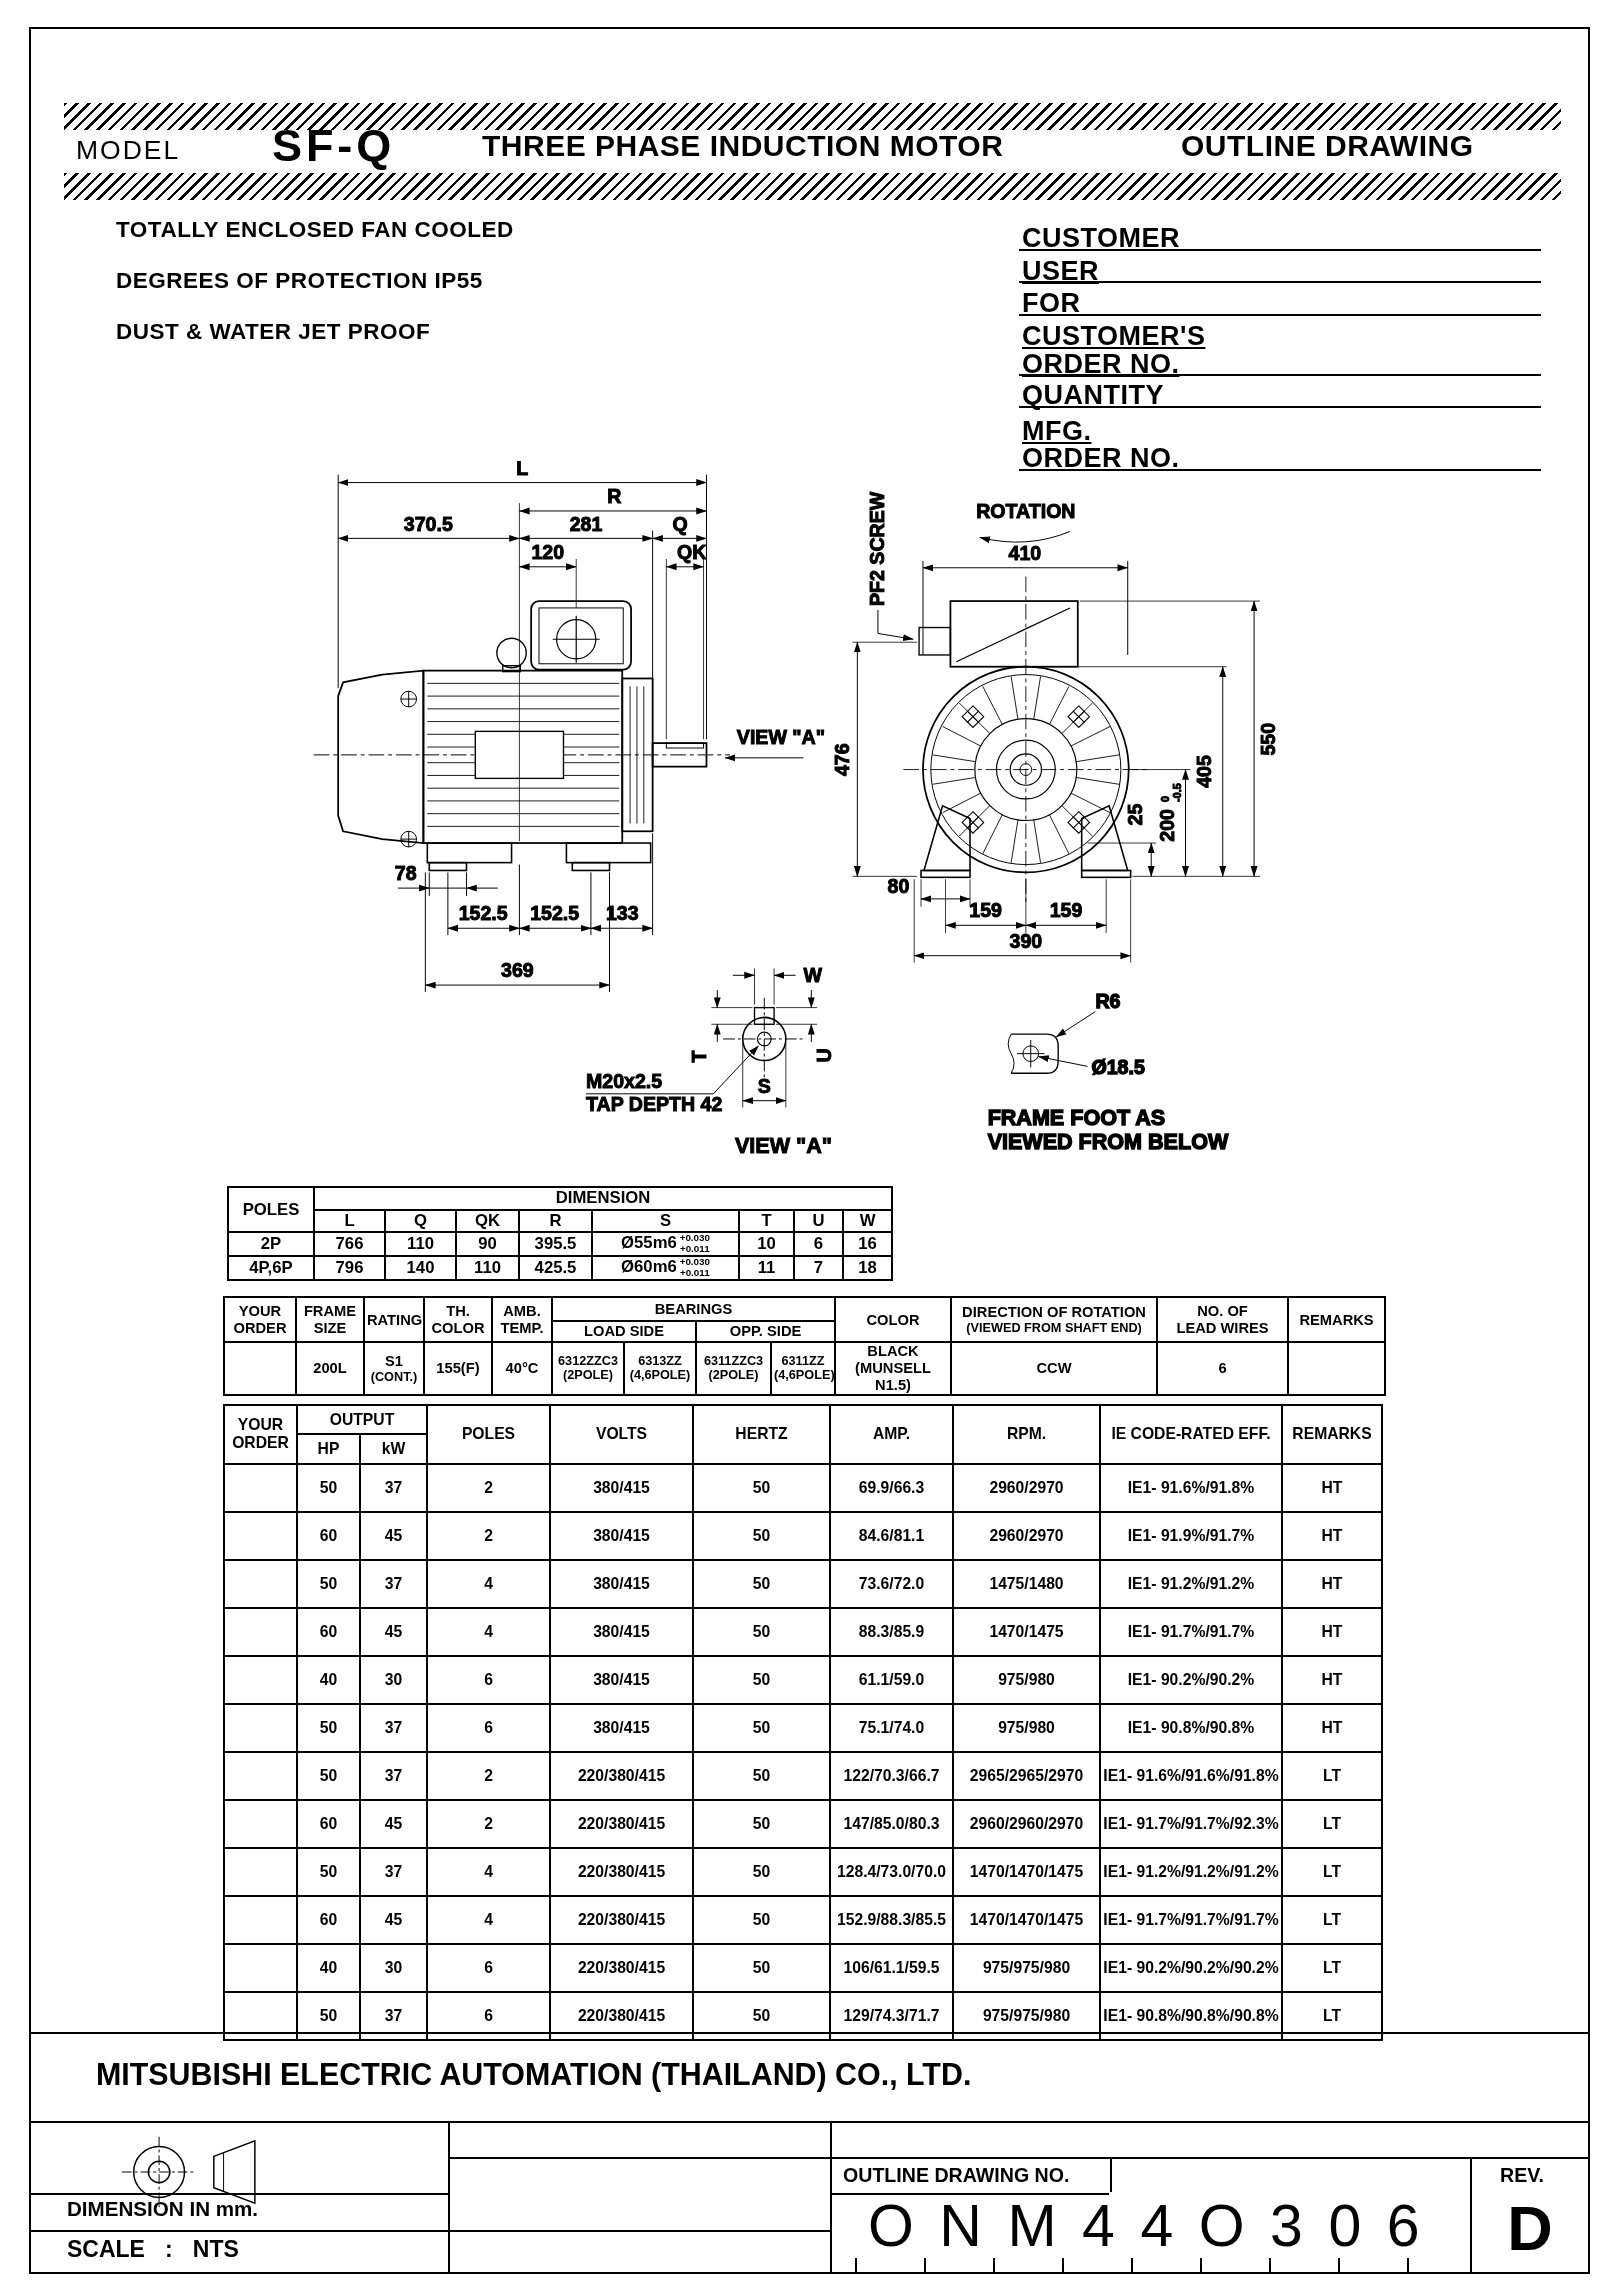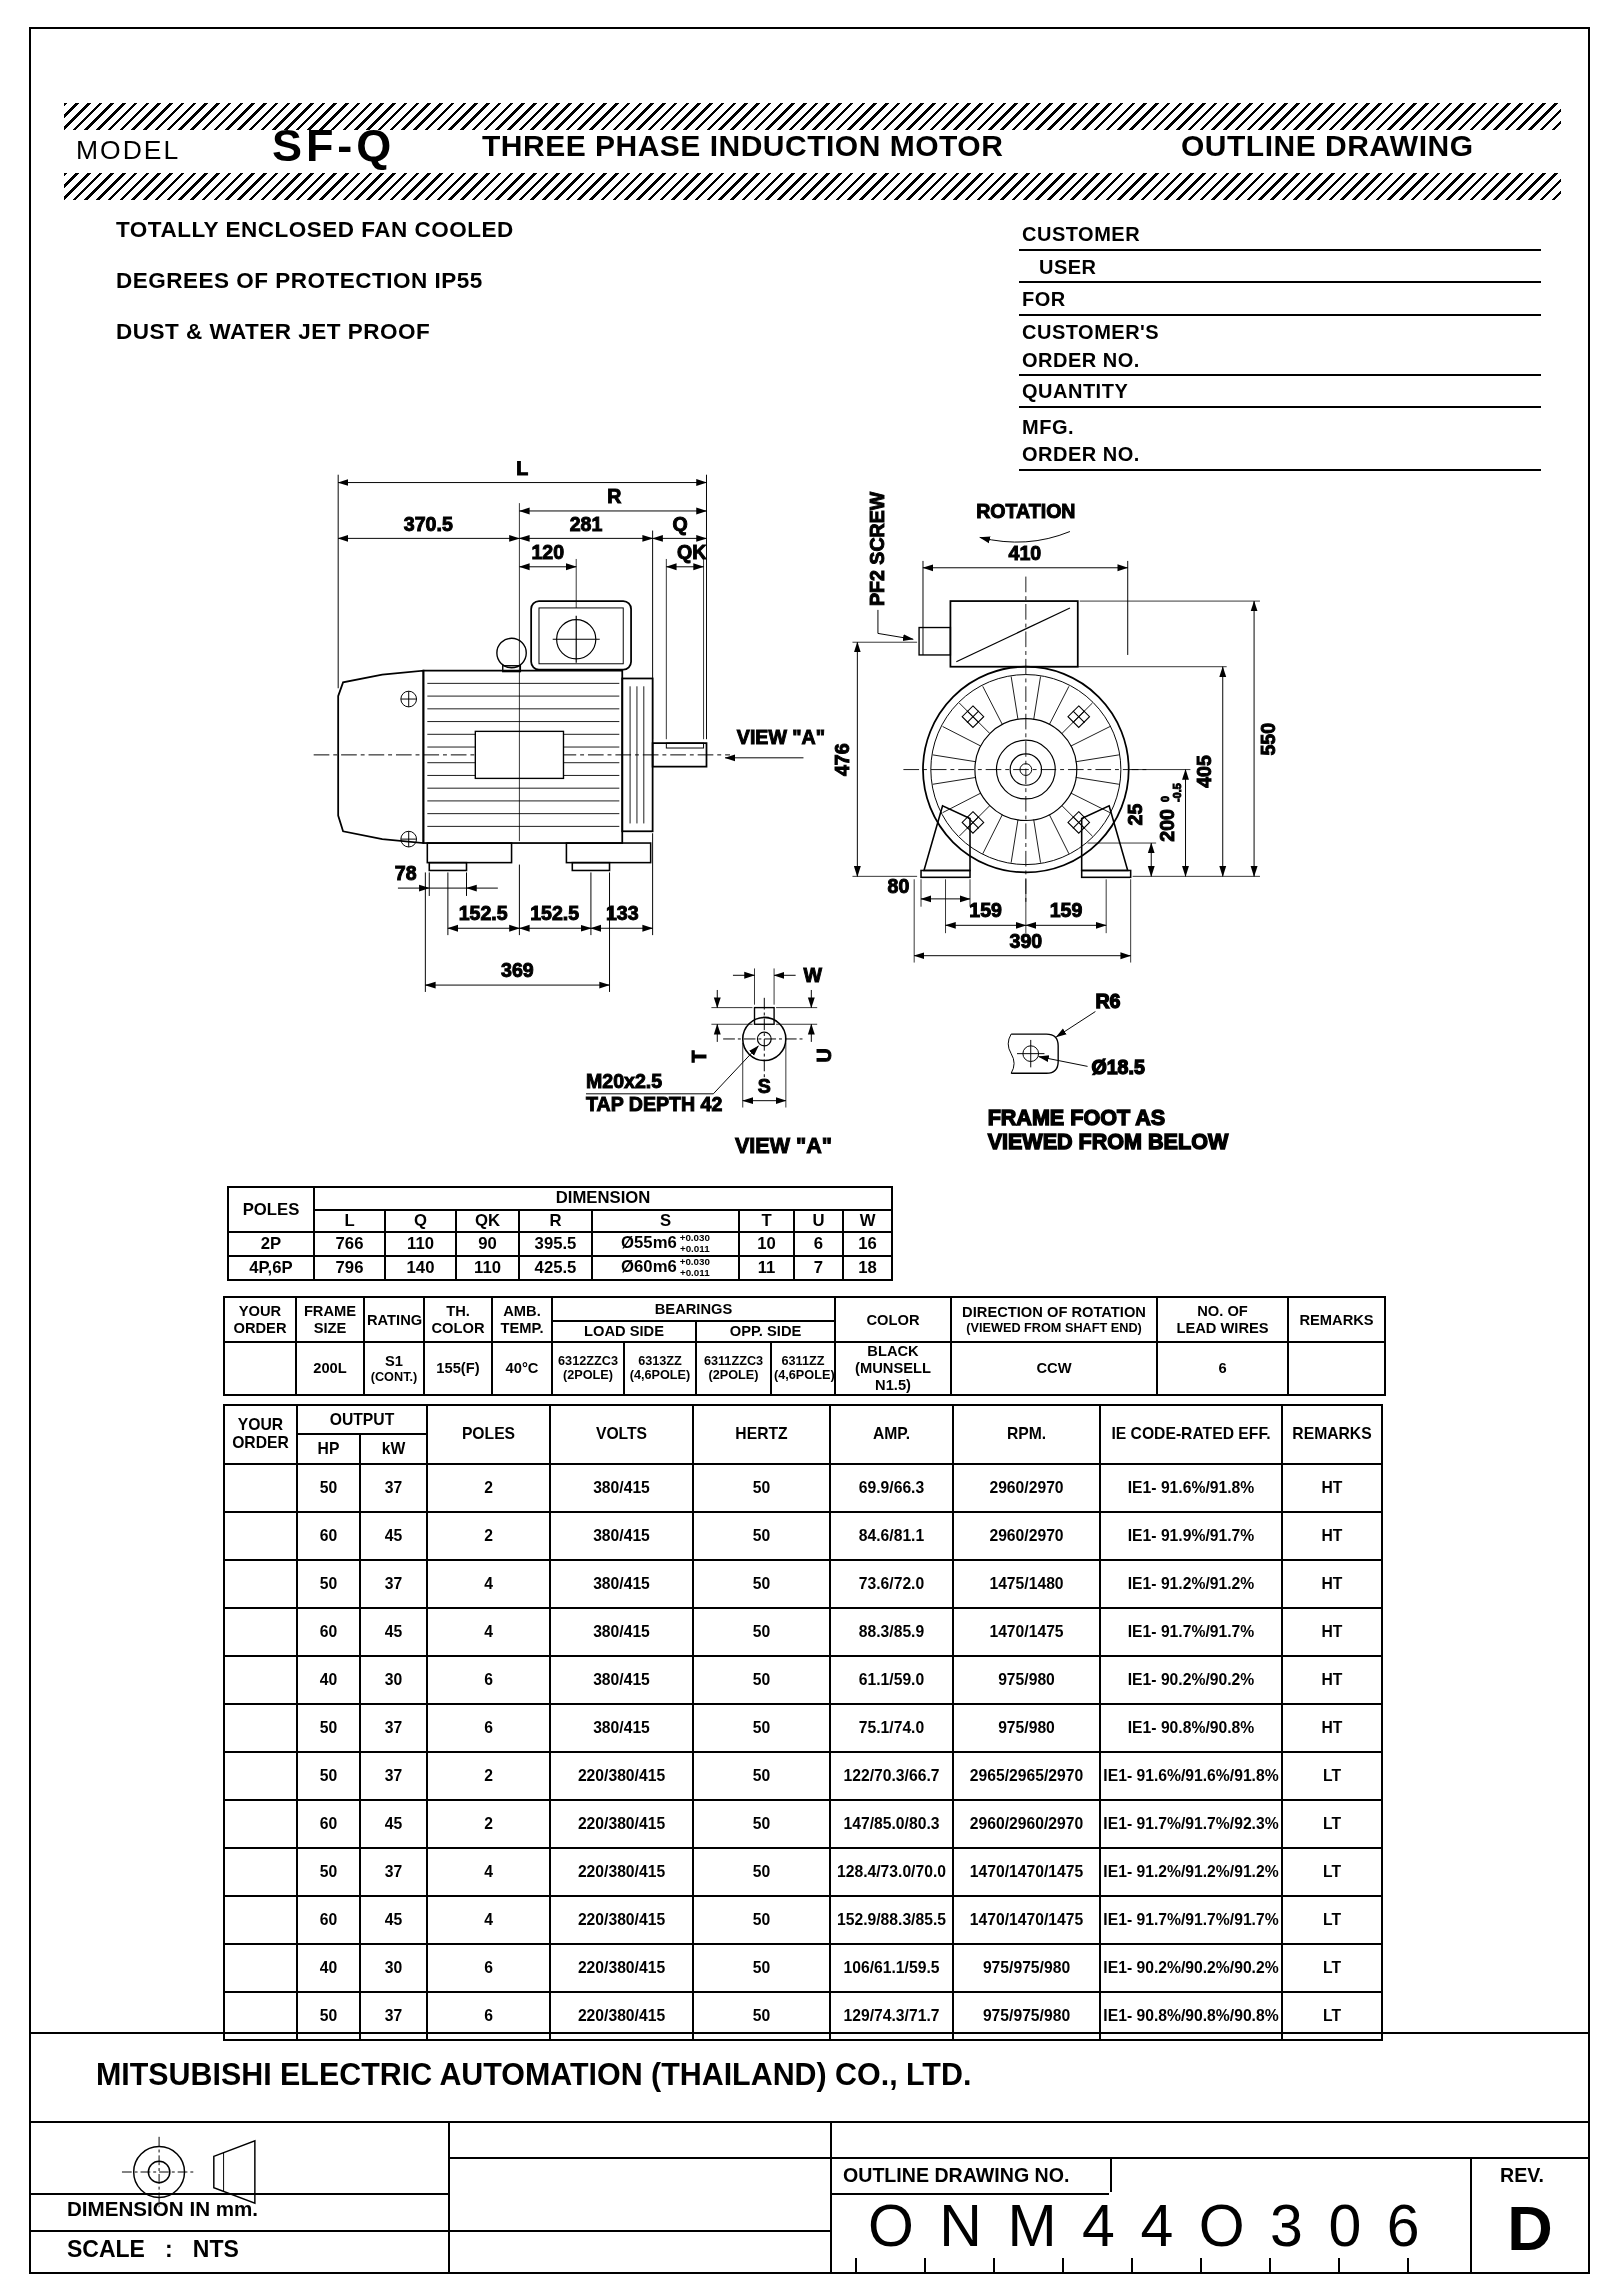--- a/index.html
+++ b/index.html
@@ -3,21 +3,21 @@
 <meta charset="utf-8">
 <style>
   html,body{margin:0;padding:0;background:#888;}
   .page{position:relative;width:1620px;height:2293px;background:#ffffff;font-family:"Liberation Sans",sans-serif;color:#000;overflow:hidden;}
   .abs{position:absolute;}
   .frame{position:absolute;left:29px;top:27.4px;right:30px;bottom:18.6px;border:2px solid #000;}
   .hatch{position:absolute;left:64px;width:1497px;height:26.5px;background:repeating-linear-gradient(135deg,#000 0 2.5px,transparent 2.5px 8.3px);}
   .hline{position:absolute;background:#000;height:2px;}
   .vline{position:absolute;background:#000;width:2px;}
   .formline{position:absolute;background:#000;height:2px;left:1019px;width:522px;}
-  .formlabel{position:absolute;left:1022px;font-size:20px;font-weight:bold;letter-spacing:0.5px;}
+  .formlabel{position:absolute;left:1022px;font-size:27px;font-weight:bold;letter-spacing:0.5px;text-decoration:underline;}
   .feature{position:absolute;left:116px;font-size:22.5px;font-weight:bold;letter-spacing:0.5px;}
   table{border-collapse:collapse;table-layout:fixed;}
   td{border:2px solid #000;text-align:center;vertical-align:middle;font-weight:bold;padding:0 2px;overflow:hidden;}
   .dim-table{position:absolute;left:227px;top:1186px;width:663px;}
   .dim-table td{font-size:16.7px;}
   .rat-table{position:absolute;left:223px;top:1296px;width:1159px;}
   .rat-table td{font-size:14.7px;}
   .rat-table .sub{font-size:12.7px;}
   .out-table{position:absolute;left:223px;top:1404px;width:1159px;}
   .out-table td{font-size:15.7px;height:46px;}
@@ -46,21 +46,21 @@
   <div class="abs" style="left:482px;top:129px;font-size:30px;font-weight:bold;letter-spacing:0.5px;">THREE PHASE INDUCTION MOTOR</div>
   <div class="abs" style="left:1181px;top:129px;font-size:30px;font-weight:bold;letter-spacing:0.5px;">OUTLINE DRAWING</div>
   <div class="hatch" style="top:173px;"></div>
 
   <div class="feature" style="top:217px;">TOTALLY ENCLOSED FAN COOLED</div>
   <div class="feature" style="top:268px;">DEGREES OF PROTECTION IP55</div>
   <div class="feature" style="top:319px;">DUST &amp; WATER JET PROOF</div>
 
   <div class="formlabel" style="top:223px;">CUSTOMER</div>
   <div class="formline" style="top:249px;"></div>
-  <div class="formlabel" style="top:256px;margin-left:17px;">USER</div>
+  <div class="formlabel" style="top:256px;">USER</div>
   <div class="formline" style="top:281px;"></div>
   <div class="formlabel" style="top:288px;">FOR</div>
   <div class="formline" style="top:314px;"></div>
   <div class="formlabel" style="top:321px;text-align:center;">CUSTOMER'S</div>
   <div class="formlabel" style="top:349px;">ORDER NO.</div>
   <div class="formline" style="top:374px;"></div>
   <div class="formlabel" style="top:380px;">QUANTITY</div>
   <div class="formline" style="top:406px;"></div>
   <div class="formlabel" style="top:416px;">MFG.</div>
   <div class="formlabel" style="top:443px;">ORDER NO.</div>

